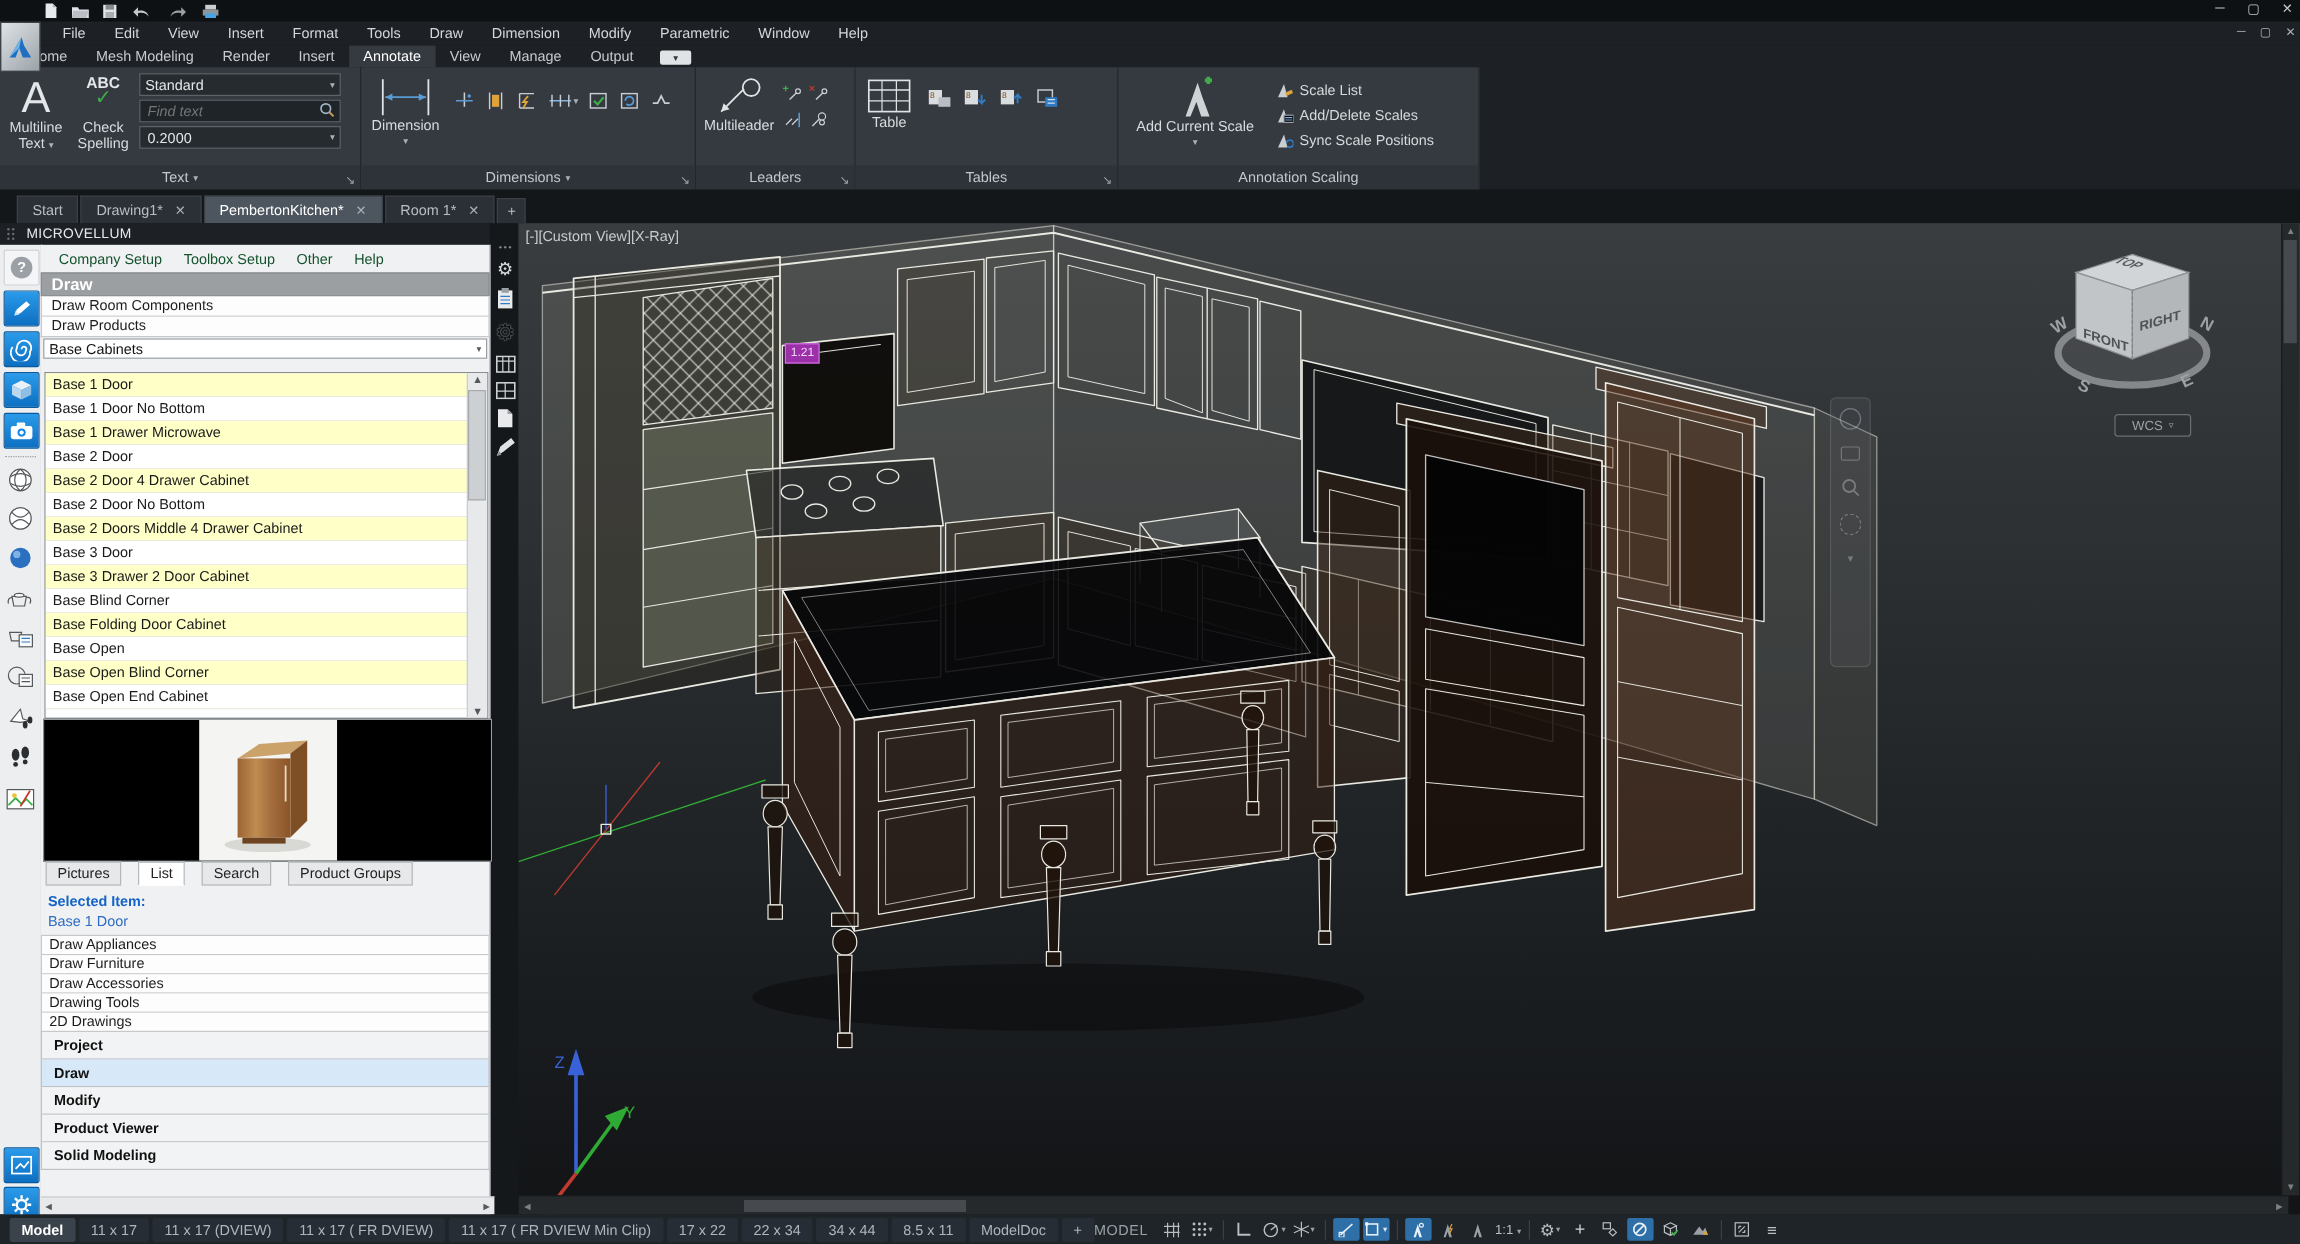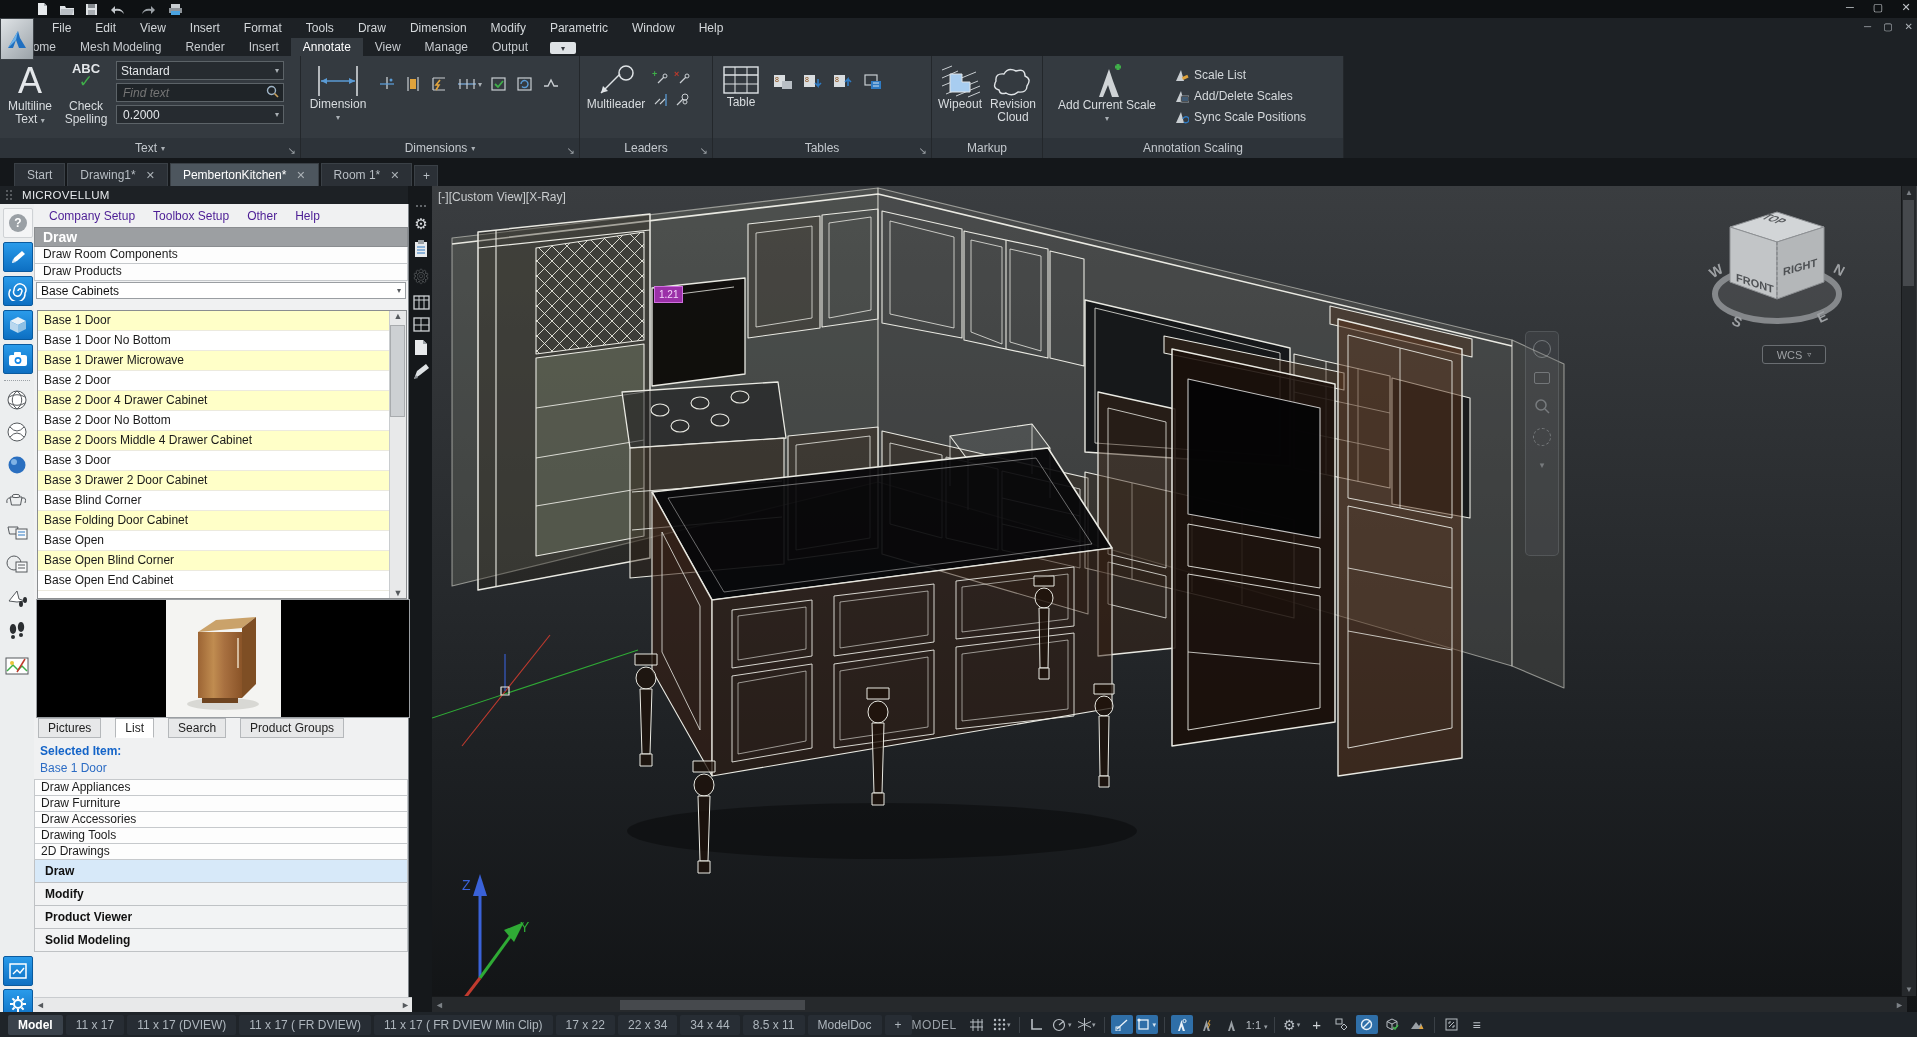--- a/index.html
+++ b/index.html
@@ -44,21 +44,21 @@
   .ftab-new{width:22px;height:20px;background:#2b3036;color:#b8bec4;display:flex;align-items:center;justify-content:center;border:1px solid #3a4046;border-bottom:none;}
   
   #palette{left:0;top:186px;width:432px;height:980px;}
   #pal-title{position:absolute;left:0;top:0;width:408px;height:18px;background:#1d2125;color:#e6e9ec;
              display:flex;align-items:center;font-size:11.5px;letter-spacing:.3px;}
   #pal-strip{position:absolute;left:0;top:18px;width:34px;height:808px;background:#eceeef;border-right:1px solid #c9cccf;}
   #pal-main{position:absolute;left:34px;top:18px;width:374px;height:808px;background:#f0f1f2;border-right:1px solid #7d8287;}
   .strip-btn{position:absolute;left:3px;width:28px;height:28px;border-radius:2px;display:flex;align-items:center;justify-content:center;}
   .strip-blue{background:linear-gradient(#2a9bea,#0d6fc2);border:1px solid #0a5a9e;}
   .strip-plain{background:#f4f5f6;border:1px solid #cfd2d5;}
-  .pmenu{display:flex;gap:4px;padding:4px 2px 3px 8px;color:#4c1d95;}
+  .pmenu{display:flex;gap:4px;padding:4px 2px 3px 8px;color:#14532d;}
   .pmenu span{padding:1px 7px;}
   .phdr{background:#9c9fa2;color:#fff;font-weight:bold;font-size:14px;padding:1px 8px;border:1px solid #8a8d90;}
   .pbtn{background:#fdfdfd;border:1px solid #c6c9cc;border-top:none;color:#1c1c1c;padding:1px 8px;height:14px;line-height:13px;}
   .pdrop{background:#fff;border:1px solid #9a9ea2;color:#111;margin:1px 2px;height:15px;display:flex;align-items:center;justify-content:space-between;padding:0 4px;}
   #mvlist{position:absolute;left:3px;top:106px;width:368px;height:287px;border:1px solid #8a8d90;background:#fff;overflow:hidden;}
   .mv-row{height:19px;line-height:19px;padding-left:6px;color:#1a1a1a;border-bottom:1px solid #eceadf;}
   .mv-row:nth-child(odd){background:#ffffc8;}
   .mv-row:nth-child(even){background:#ffffff;}
   #mvscroll{position:absolute;right:0;top:0;width:16px;height:100%;background:#e8e9ea;border-left:1px solid #c9cccf;
             display:flex;flex-direction:column;align-items:center;justify-content:space-between;color:#55595d;font-size:9px;}
@@ -398,41 +398,20 @@
             </svg>
           </span>
       </div>
     </div>
     <div class="pfoot">
       <span>Tables</span>
       <span class="dl">↘</span>
     </div>
   </div>
 
-  <div class="panel" style="width:110px;">
-    <div style="display:flex;padding:4px 4px;gap:4px;">
-      <div class="bigbtn" style="width:50px;">
-        <svg width="40" height="34">
-          <path d="M2,6 l10,-4 M2,14 l16,-7 M2,22 l34,-14 M6,30 l32,-13 M16,32 l24,-10 M28,33 l12,-5" stroke="#c9ced2" stroke-width="1"></path>
-          <path d="M10,10 h12 v8 h8 v10 h-20 z" fill="#a8cdf0" stroke="#dfe3e6"></path>
-        </svg>
-        <span>Wipeout</span>
-      </div>
-      <div class="bigbtn" style="width:52px;">
-        <svg width="44" height="34">
-          <path d="M8,26 q-7,-2 -3,-9 q-1,-8 8,-7 q4,-7 12,-3 q9,-3 9,5 q7,3 2,10 q0,7 -9,6 q-6,5 -12,1 q-6,2 -7,-3 z" fill="none" stroke="#dfe3e6" stroke-width="1.4"></path>
-        </svg>
-        <span>Revision</span>
-        <span>Cloud</span>
-      </div>
-    </div>
-    <div class="pfoot">
-      <span>Markup</span>
-    </div>
-  </div>
 
   <div class="panel" style="width:300px;">
     <div style="display:flex;padding:3px 8px;gap:10px;">
       <div class="bigbtn" style="width:112px;">
         <svg width="44" height="36">
           <path d="M14,34 L24,6 L28,18 L34,34 L27,34 L23,22 L18,34 Z" fill="#cfd3d6"></path>
           <path d="M30,4 h6 m-3,-3 v6" stroke="#3fae49" stroke-width="3"></path>
         </svg>
         <span>Add Current Scale</span>
         <span class="caret">▾</span>
@@ -691,20 +670,21 @@
       <div class="sel-label">Selected Item:</div>
       <div class="sel-value" style="margin-top:3px;">Base 1 Door</div>
     </div>
 
     <div style="position:absolute;left:0;top:575px;width:374px;">
       <div class="grp-row" style="border-top:1px solid #c6c9cc;">Draw Appliances</div>
       <div class="grp-row">Draw Furniture</div>
       <div class="grp-row">Draw Accessories</div>
       <div class="grp-row">Drawing Tools</div>
       <div class="grp-row">2D Drawings</div>
+      <div class="sect">Project</div>
       <div class="sect active">Draw</div>
       <div class="sect">Modify</div>
       <div class="sect">Product Viewer</div>
       <div class="sect">Solid Modeling</div>
     </div>
 
     <div id="pal-hscroll">
         <span>◄</span>
         <span>►</span>
       </div>

